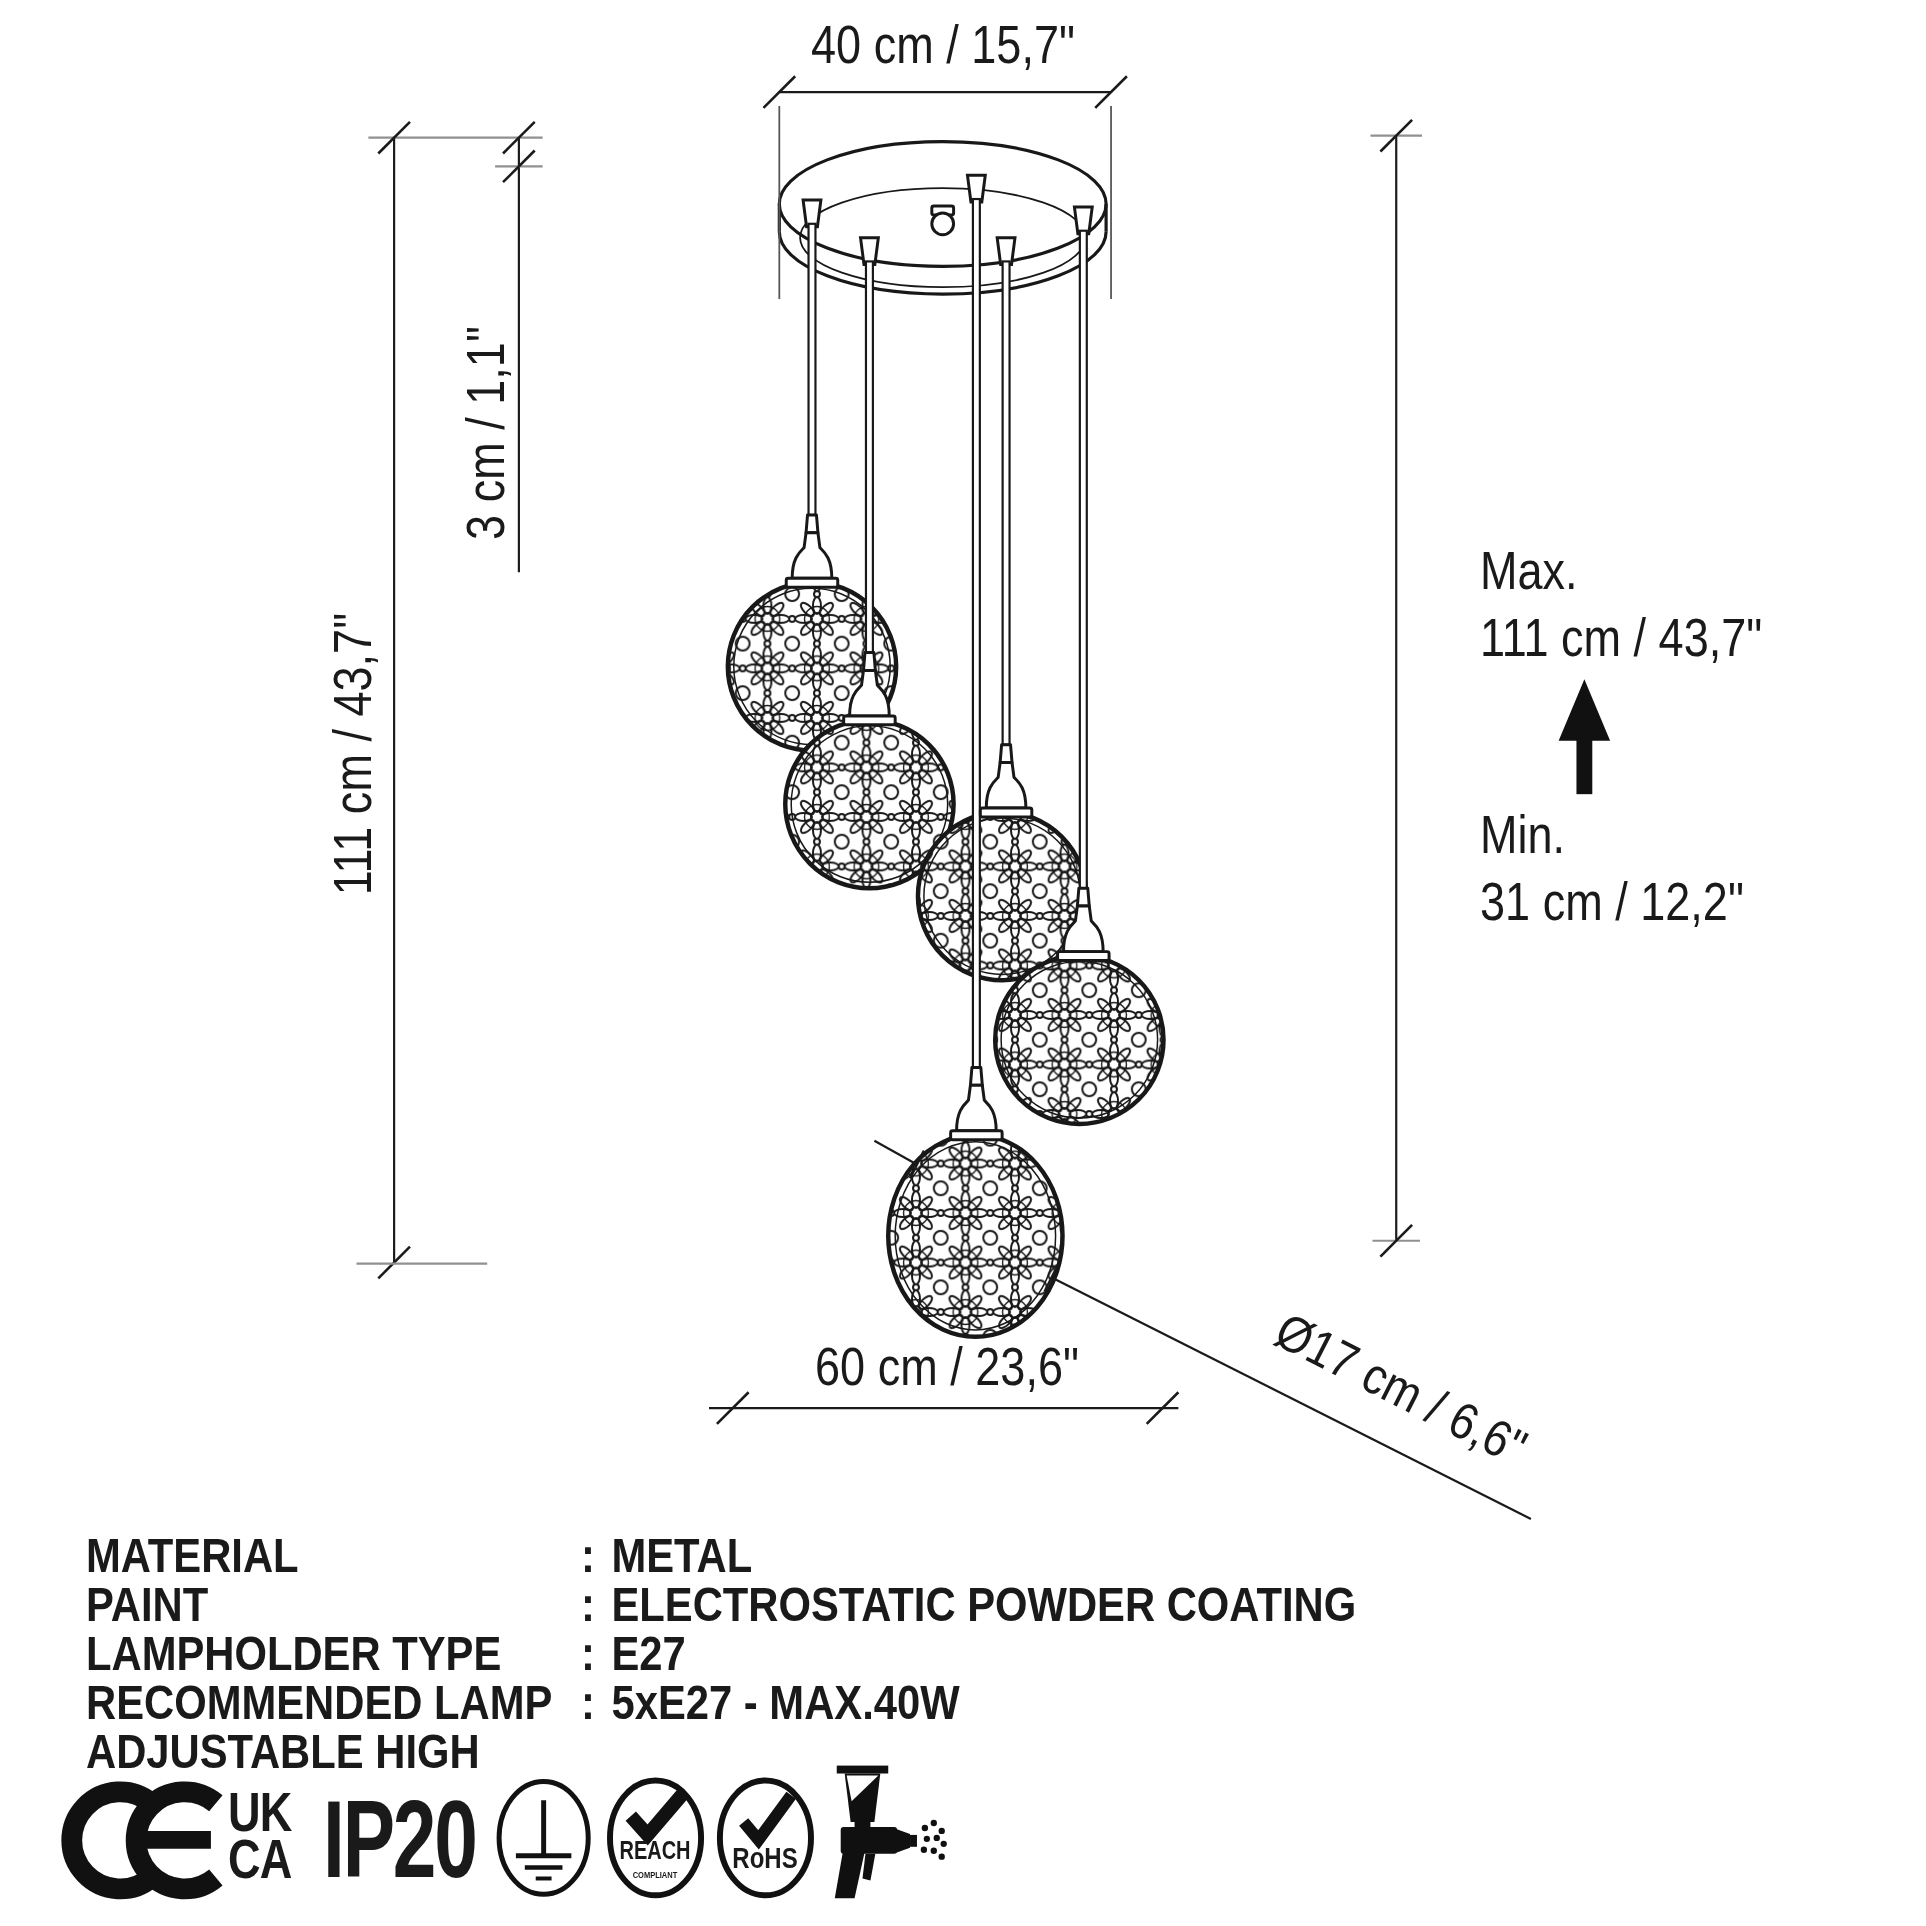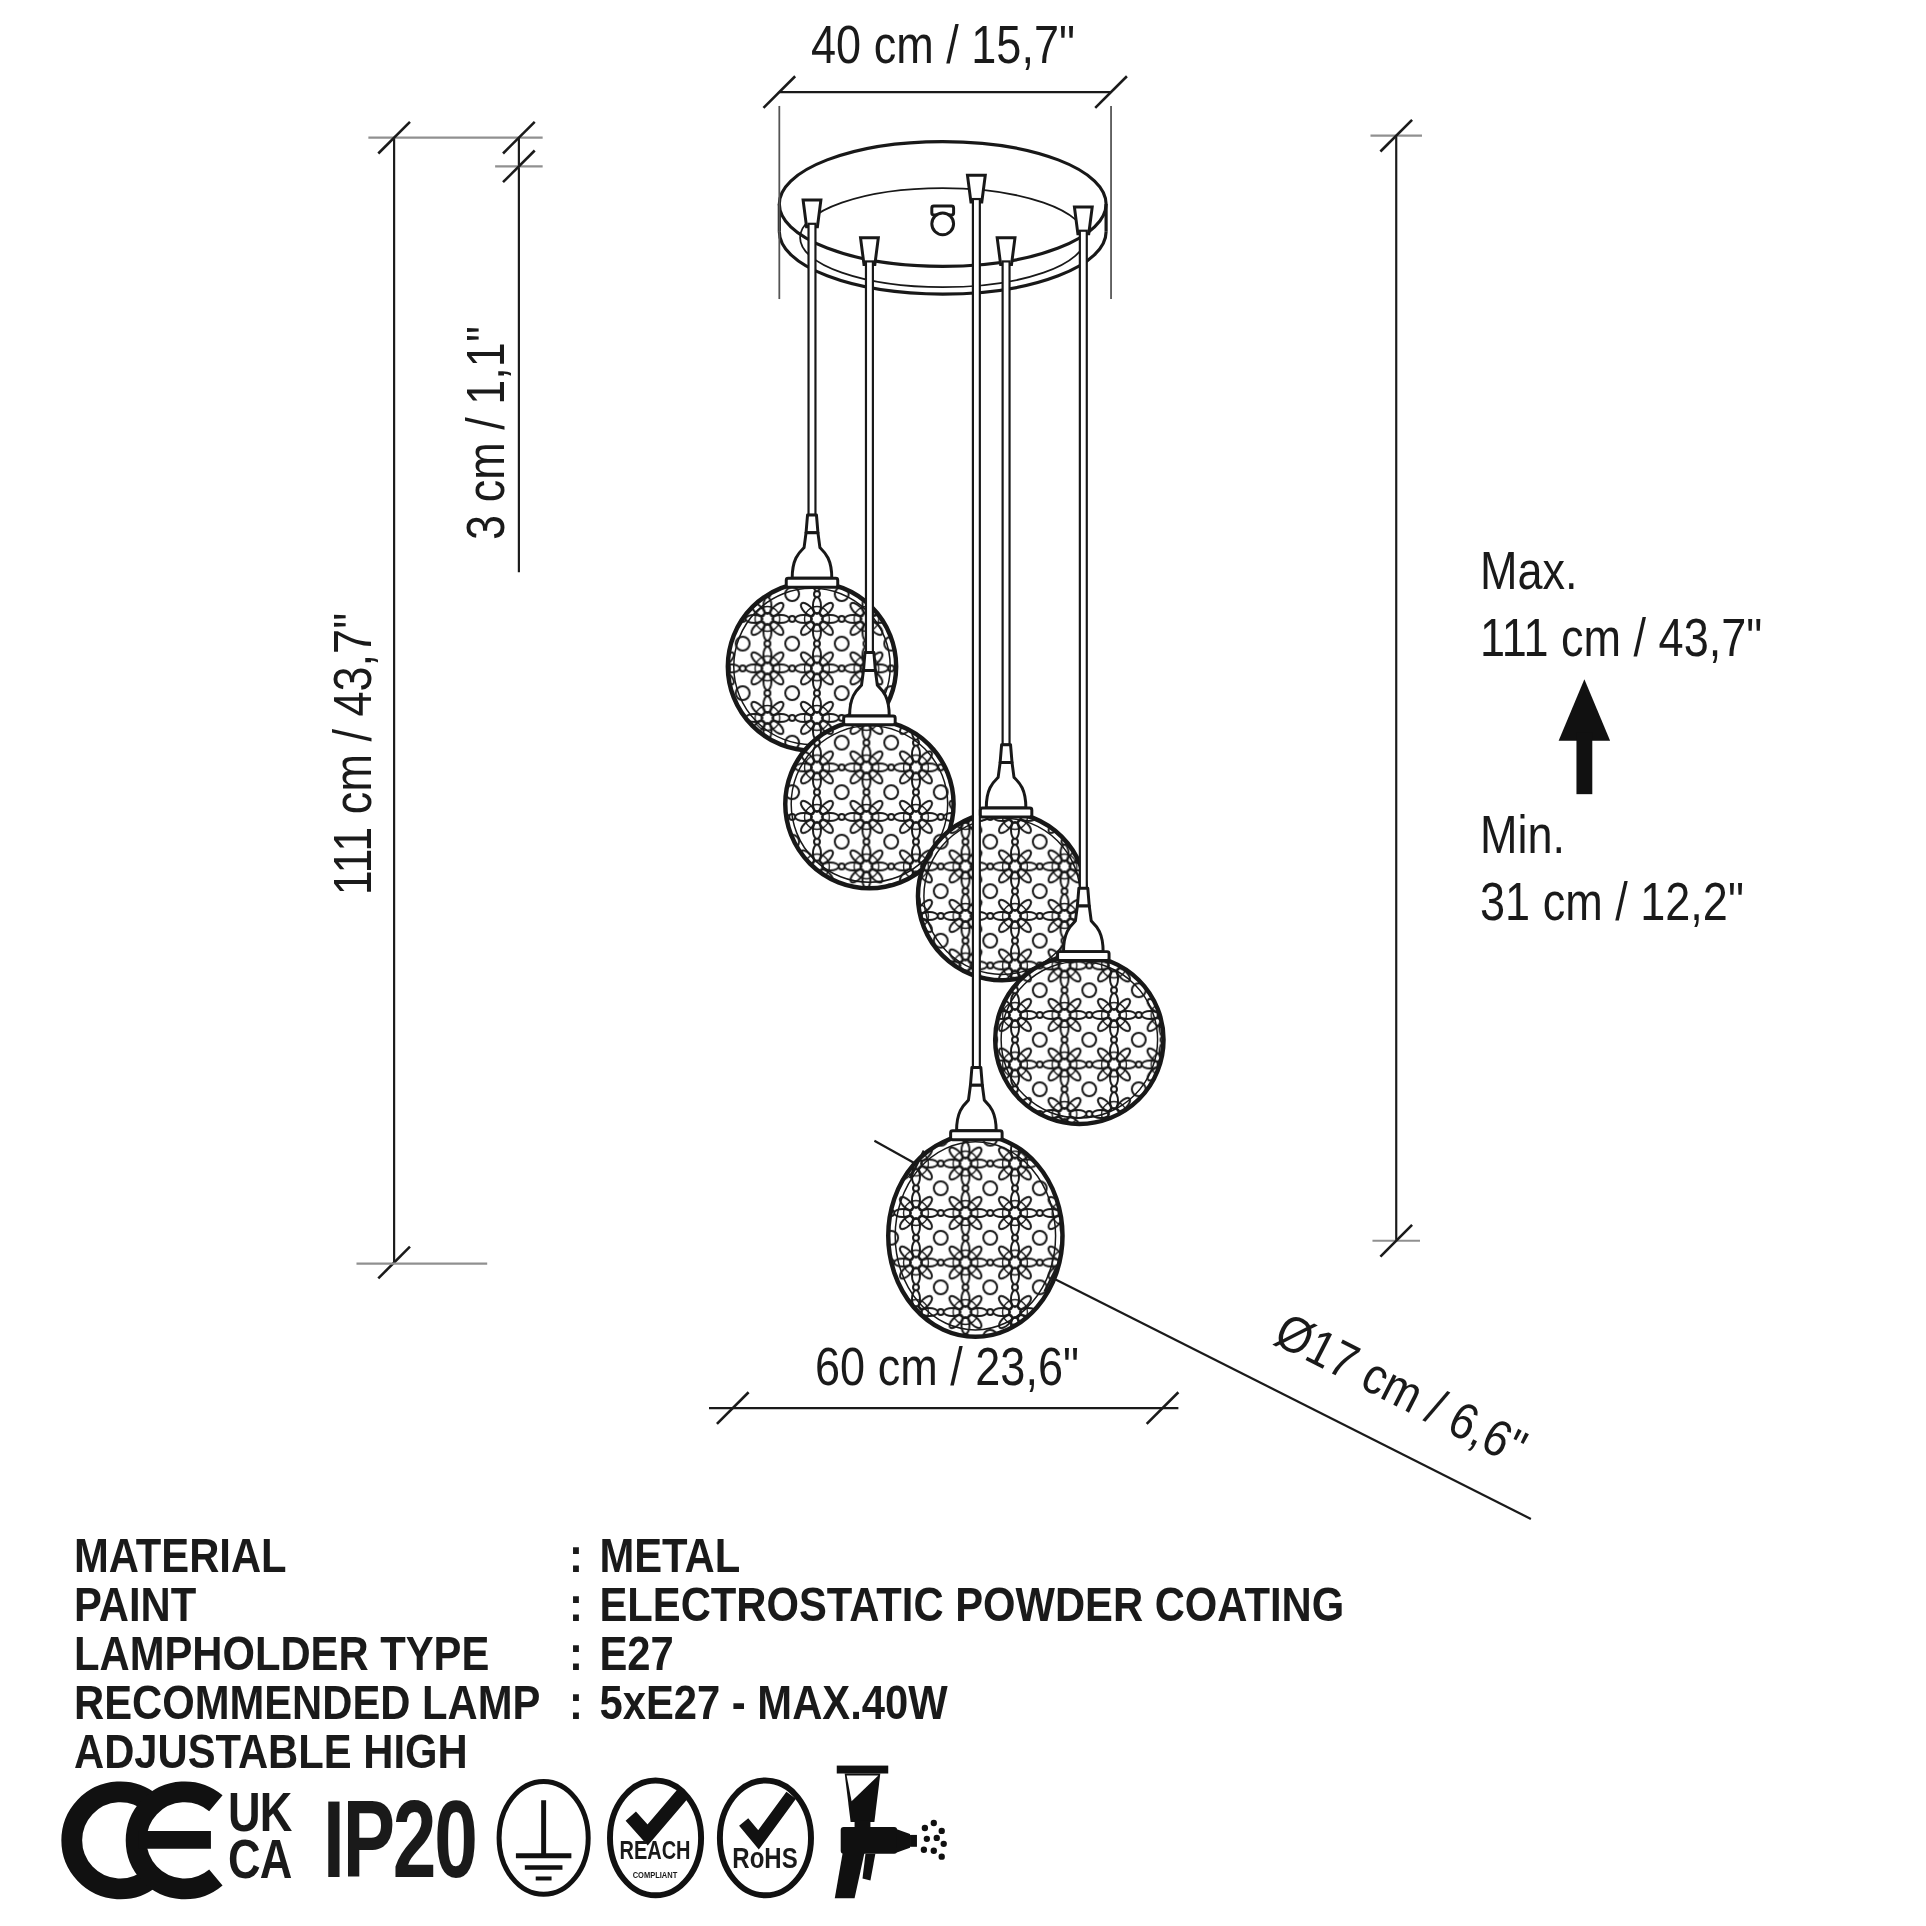--- a/index.html
+++ b/index.html
@@ -4,21 +4,21 @@
 <style>
   html,body{margin:0;padding:0;background:#fff;}
   .canvas{position:relative;width:1927px;height:1927px;background:#ffffff;overflow:hidden;
           font-family:"Liberation Sans",sans-serif;color:#1a1a1a;}
   svg{position:absolute;left:0;top:0;}
   .txt{position:absolute;white-space:nowrap;color:#1a1a1a;}
   .dim{font-size:53px;transform:translate(-50%,-50%) scaleX(0.85);}
   .dim-v{font-size:53px;transform:translate(-50%,-50%) rotate(-90deg) scaleX(0.85);}
   .dim-d{font-size:51px;transform:translate(-50%,-50%) rotate(27deg) scaleX(0.88);}
   .mm{font-size:53px;transform:scaleX(0.85);transform-origin:left top;}
-  .spec{position:absolute;left:74px;top:1531px;}
+  .spec{position:absolute;left:86px;top:1531px;}
   .spec .row{display:flex;font-size:48px;font-weight:bold;line-height:49px;
              transform:scaleX(0.87);transform-origin:left top;white-space:nowrap;}
   .spec .lbl{width:569px;}
   .spec .sep{width:35px;}
   .ukca{position:absolute;left:228px;top:1789px;font-size:55px;font-weight:bold;line-height:47px;
         transform:scaleX(0.82);transform-origin:left top;letter-spacing:-1px;}
   .ip20{position:absolute;left:323px;top:1790px;font-size:109px;font-weight:700;line-height:99px;
         transform:scaleX(0.72);transform-origin:left top;letter-spacing:-3px;}
   .badge{position:absolute;font-weight:bold;transform:translate(-50%,-50%) scaleX(0.8);white-space:nowrap;}
 </style>

